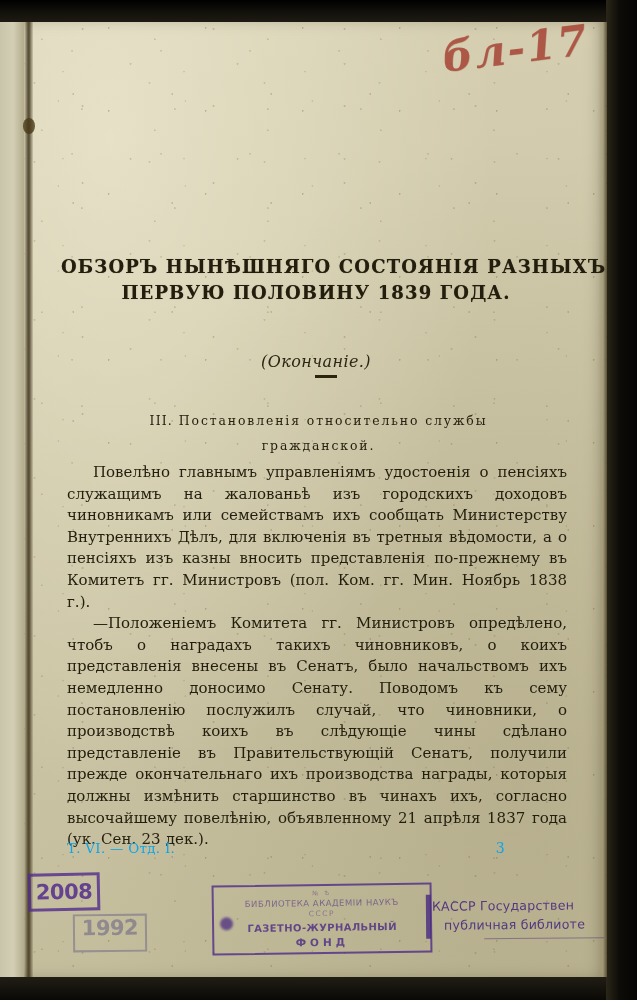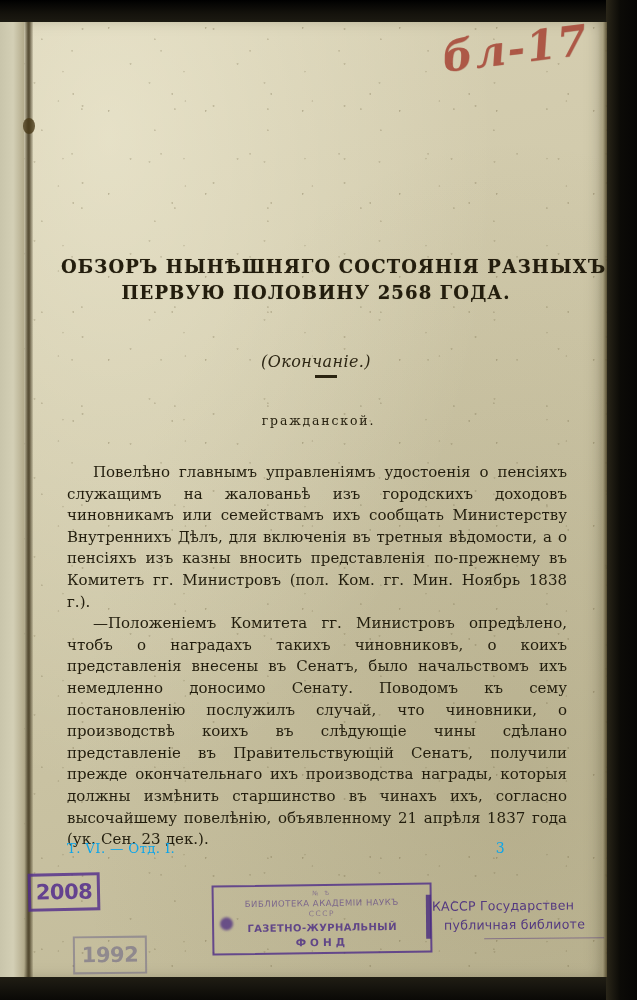--- a/index.html
+++ b/index.html
@@ -226,24 +226,24 @@
     opacity: 0.92;
   }
   #stamp-2008 .txt {
     font-size: 21px; font-weight: bold; letter-spacing: -0.5px;
     color: rgba(82,44,140,0.92);
     font-family: "DejaVu Sans", "Liberation Sans", sans-serif;
   }
 
   
   #stamp-1992 {
-    left: 73px; top: 936px;
+    left: 73px; top: 914px;
     width: 70px; height: 34px;
     border: 2px solid rgba(95,88,130,0.45);
-    display: flex; align-items: center; justify-content: center;
+    display: flex; align-items: flex-start; justify-content: center;
     transform: rotate(-0.6deg);
   }
   #stamp-1992 .txt {
     font-size: 21px; font-weight: bold; letter-spacing: -0.5px;
     color: rgba(92,86,128,0.50);
   }
 
   
   #stamp-fund {
     left: 212px; top: 884px;
@@ -326,28 +326,32 @@
   <div id="gutter-groove"></div>
   <div id="gutter-blob"></div>
   <div id="paper-edge"></div>
 
   <div id="handwriting">бл-17</div>
 
   <div id="content">
 
     <div id="title-block">
       <div class="title-line">ОБЗОРЪ НЫНѢШНЯГО СОСТОЯНІЯ РАЗНЫХЪ</div>
-      <div class="title-line">ПЕРВУЮ ПОЛОВИНУ 2568 ГОДА.</div>
+      <div class="title-line">ПЕРВУЮ ПОЛОВИНУ 1839 ГОДА.</div>
     </div>
 
     <div id="edition-note">(Окончаніе.)</div>
 
     <div id="title-rule"></div>
 
     <div id="section-block">
+      <div class="section-line">
+        <span class="lead">III.</span>
+        <span>Постановленія относительно службы</span>
+      </div>
       <div class="section-line">гражданской.</div>
     </div>
 
     <div id="body">
       <p class="para indent">Повелѣно главнымъ управленіямъ удостоенія о пенсіяхъ служащимъ на жалованьѣ изъ городскихъ доходовъ чиновникамъ или семействамъ ихъ сообщать Министерству Внутреннихъ Дѣлъ, для включенія въ третныя вѣдомости, а о пенсіяхъ изъ казны вносить представленія по-прежнему въ Комитетъ гг. Министровъ (пол. Ком. гг. Мин. Ноябрь 1838 г.).</p>
       <p class="para indent">—Положеніемъ Комитета гг. Министровъ опредѣлено, чтобъ о наградахъ такихъ чиновниковъ, о коихъ представленія внесены въ Сенатъ, было начальствомъ ихъ немедленно доносимо Сенату. Поводомъ къ сему постановленію послужилъ случай, что чиновники, о производствѣ коихъ въ слѣдующіе чины сдѣлано представленіе въ Правительствующій Сенатъ, получили прежде окончательнаго ихъ производства награды, которыя должны измѣнить старшинство въ чинахъ ихъ, согласно высочайшему повелѣнію, объявленному 21 апрѣля 1837 года (ук. Сен. 23 дек.).</p>
     </div>
 
     <div id="colophon">
       <span>Т. VI. — Отд. I.</span>

